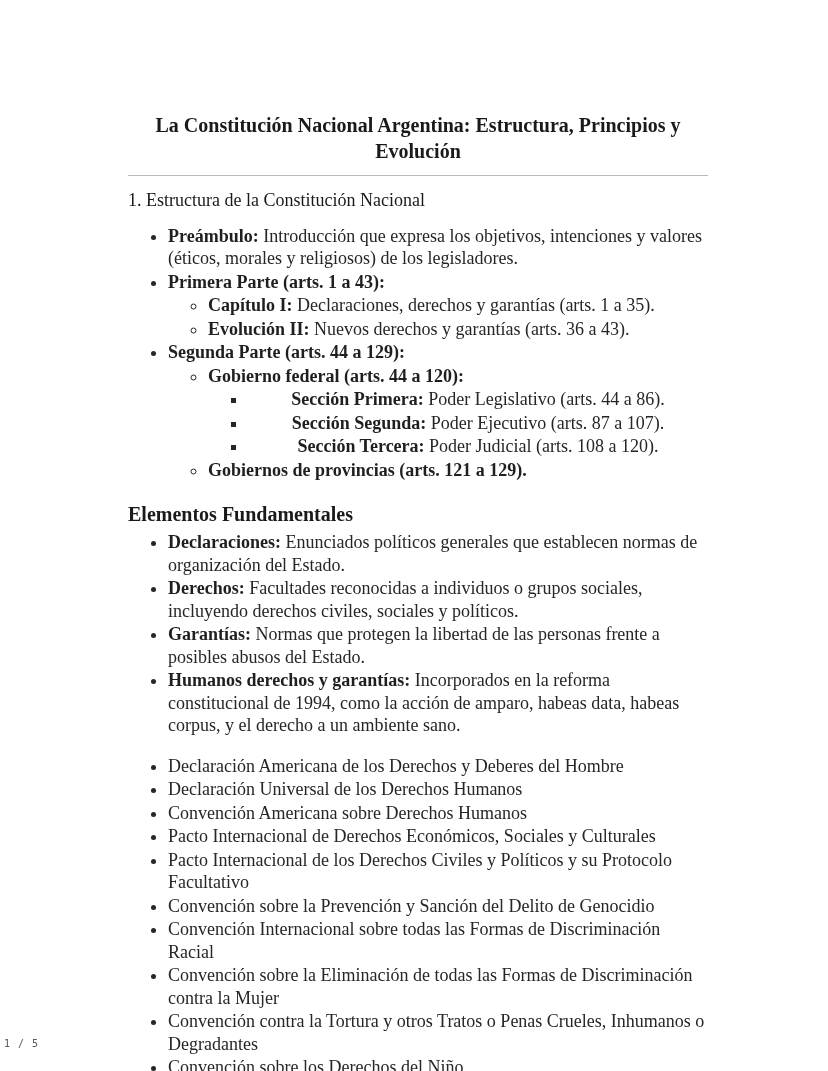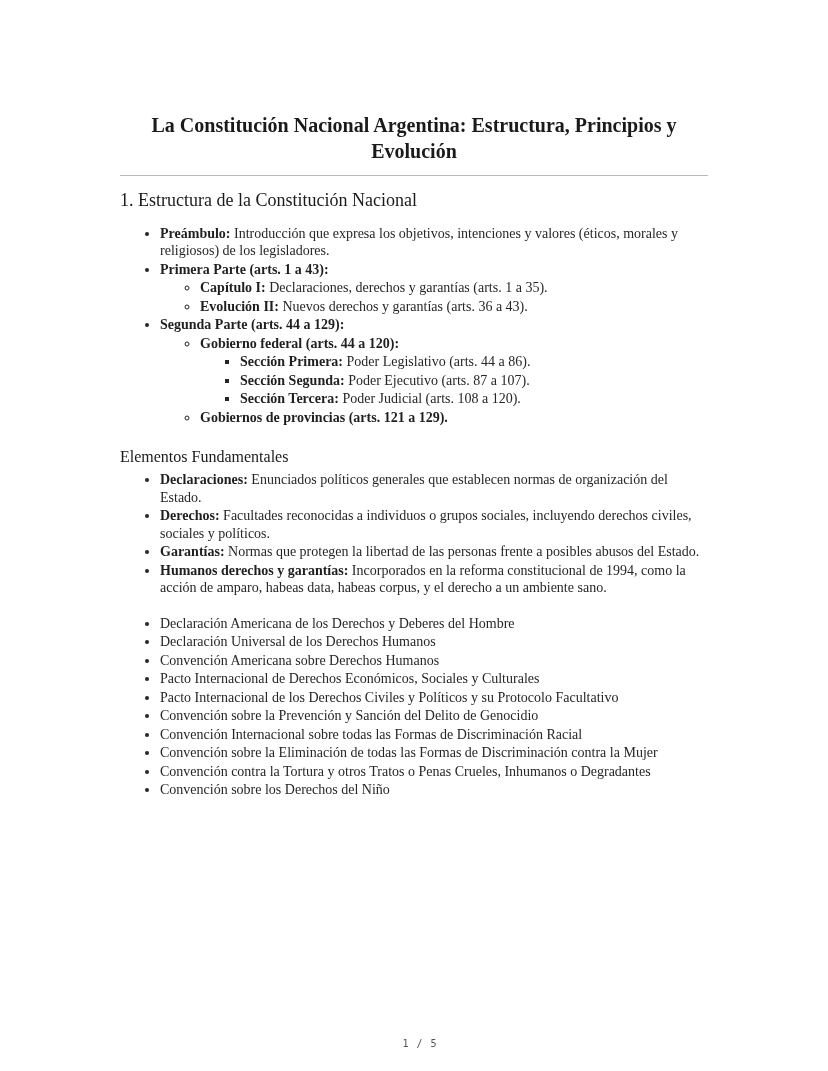--- a/index.html
+++ b/index.html
@@ -8,54 +8,55 @@
     background: #ffffff;
     position: relative;
     font-family: "Liberation Serif", serif;
     color: #262626;
     overflow: hidden;
   }
   .page {
     position: absolute; inset: 0;
     padding: 112px 120px 8px 120px;
     box-sizing: border-box;
+    margin-left: 8px;
   }
   h1.doc-title {
     font-size: 20px; font-weight: bold; color: #1a1a1a;
     text-align: center; line-height: 1.3;
     margin: 0 0 11px 0;
   }
   hr.title-divider {
     border: none; border-top: 1px solid #b9b9b9;
     margin: 0 0 13px 0;
   }
   h2.section-heading {
     font-size: 18px; font-weight: normal; color: #1a1a1a;
     margin: 0 0 4px 0; line-height: 1.25;
   }
   h3.sub-heading {
-    font-size: 16px; font-weight: normal; color: #1a1a1a;
+    font-size: 20px; font-weight: bold; color: #1a1a1a;
     margin: 21px 0 4px 0; line-height: 1.25;
   }
   p.body-text {
     font-size: 15px; line-height: 1.25; margin: 0;
   }
   ul {
     margin: 0; padding-left: 40px;
-    font-size: 14px; line-height: 1.25;
+    font-size: 18px; line-height: 1.25;
   }
   ul.l1 { list-style-type: disc; margin-top: 13px; margin-bottom: 0; }
   ul.l2 { list-style-type: circle; margin-top: 0; }
-  ul.l3 { list-style-type: square; margin-top: 0; }
+  ul.l3 { list-style-type: square; margin-top: 0; text-align: center; }
   ul.treaty-list { list-style-type: disc; margin-top: 18px; }
   li { margin: 1px 0; }
   strong { color: #1f1f1f; }
   .footer {
-    position: absolute; left: 12px; right: 0; bottom: 22px;
-    text-align: center;
+    position: absolute; left: 4px; right: 0; bottom: 22px;
+    text-align: left;
     font-family: "DejaVu Sans Mono", monospace;
     font-size: 10px; color: #555555; letter-spacing: 1px;
   }
 </style>
 </head>
 <body>
 
 <div class="page">
 
   <h1 class="doc-title">La Constitución Nacional Argentina: Estructura, Principios y Evolución</h1>

